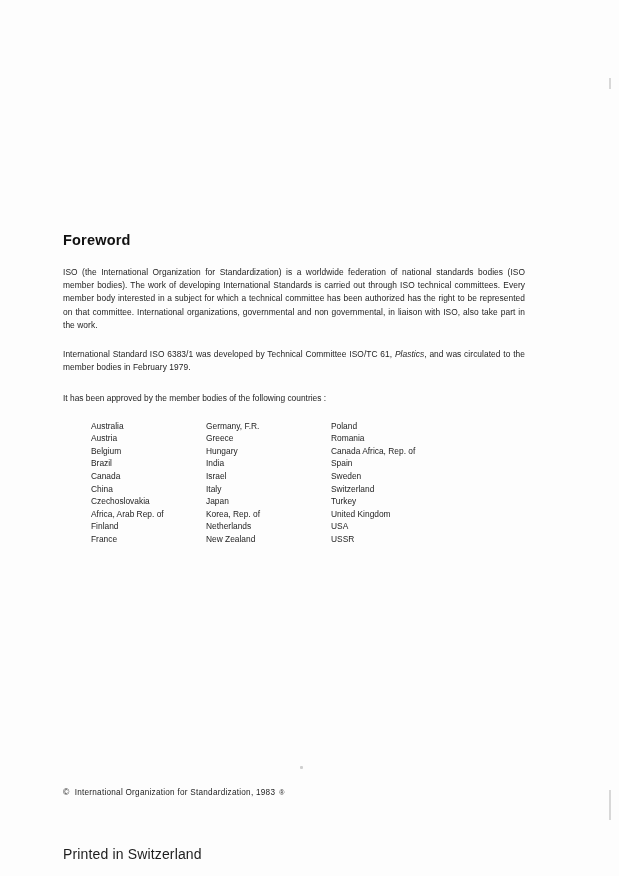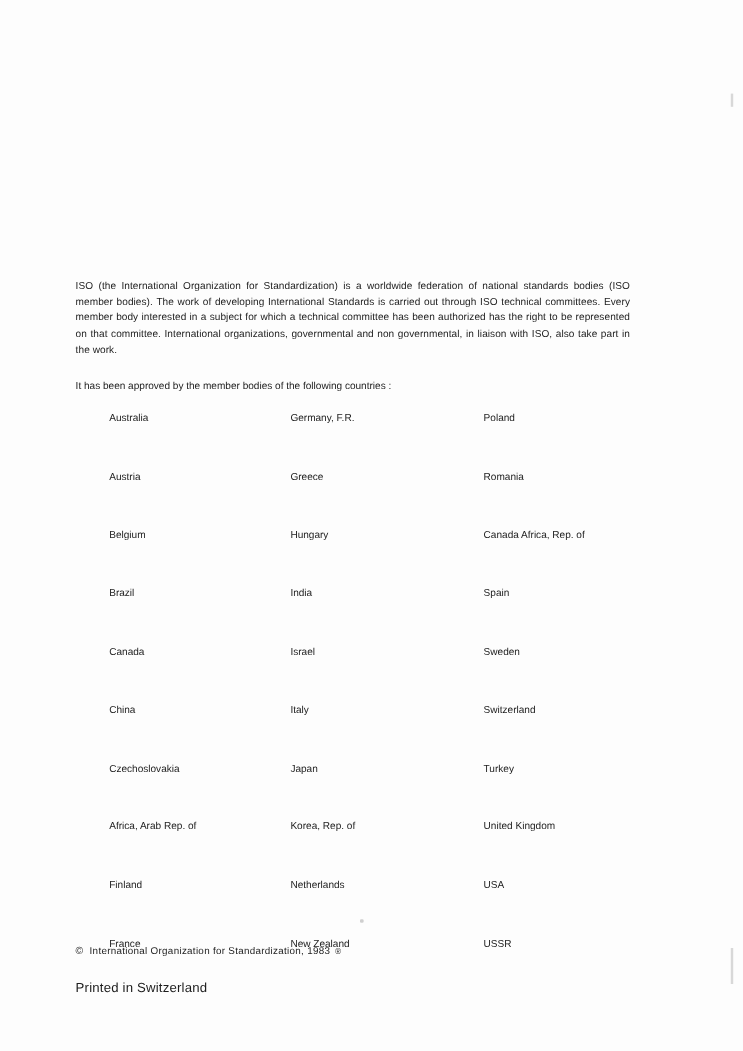--- a/index.html
+++ b/index.html
@@ -56,21 +56,20 @@
   .italic {
     font-style: italic;
   }
   .countries {
     margin: 0 0 0 28px;
     padding: 0;
     width: 400px;
     display: grid;
     grid-template-columns: 115px 125px 160px;
     row-gap: 0px;
-    gap: 36px;
   }
   .country {
     font-size: 8.4px;
     line-height: 12.6px;
     color: #1d1d1d;
     white-space: nowrap;
   }
   .para-disapproval {
     font-size: 8.4px;
     line-height: 13.2px;
@@ -93,22 +92,22 @@
   .copyright .cmark {
     font-size: 8.6px;
   }
   .copyright .tail {
     font-size: 7px;
     margin-left: 4px;
   }
   .printed {
     position: absolute;
     left: 63px;
-    top: 818px;
-    font-size: 11px;
+    top: 846px;
+    font-size: 14px;
     color: #1d1d1d;
     letter-spacing: 0.15px;
   }
   .edge-mark {
     position: absolute;
     background: #d8d8d8;
   }
   .edge-mark.right-top {
     right: 8px;
     top: 78px;
@@ -135,24 +134,26 @@
 <body>
 
 <div class="page">
 
   <div class="edge-mark right-top"></div>
   <div class="edge-mark right-bottom"></div>
   <div class="speck"></div>
 
   <div class="content">
 
+    <h1 class="foreword-title">Foreword</h1>
 
     <p class="para">ISO (the International Organization for Standardization) is a worldwide federation of national standards bodies (ISO member bodies). The work of developing International Standards is carried out through ISO technical committees. Every member body interested in a subject for which a technical committee has been authorized has the right to be represented on that committee. International organizations, governmental and non governmental, in liaison with ISO, also take part in the work.</p>
 
 
+    <p class="para last-intro"><span>International Standard ISO 6383/1 was developed by Technical Committee ISO/TC 61, </span><span class="italic">Plastics</span><span>, and was circulated to the member bodies in February 1979.</span></p>
 
     <p class="para-approved">It has been approved by the member bodies of the following countries :</p>
 
     <div class="countries">
       <div class="country">Australia</div>
       <div class="country">Germany, F.R.</div>
       <div class="country">Poland</div>
       <div class="country">Austria</div>
       <div class="country">Greece</div>
       <div class="country">Romania</div>

